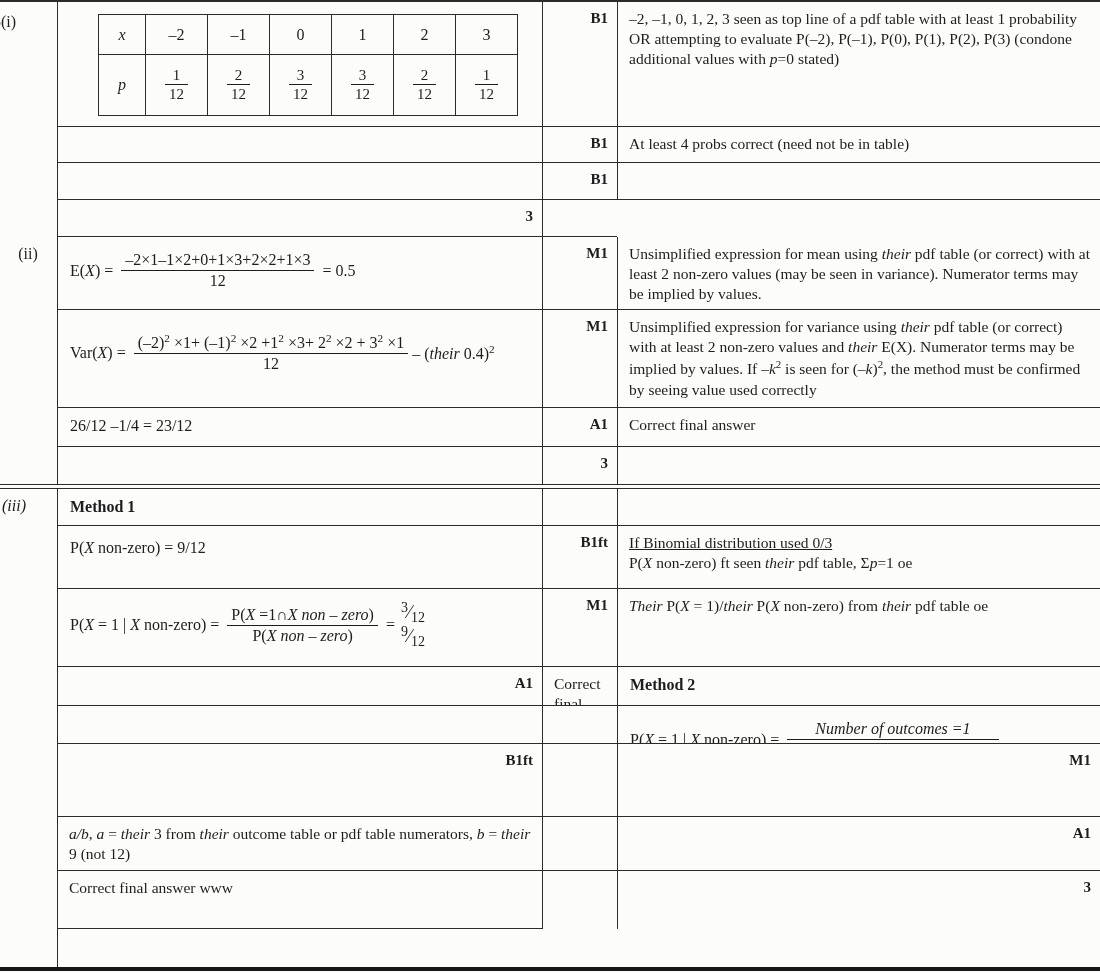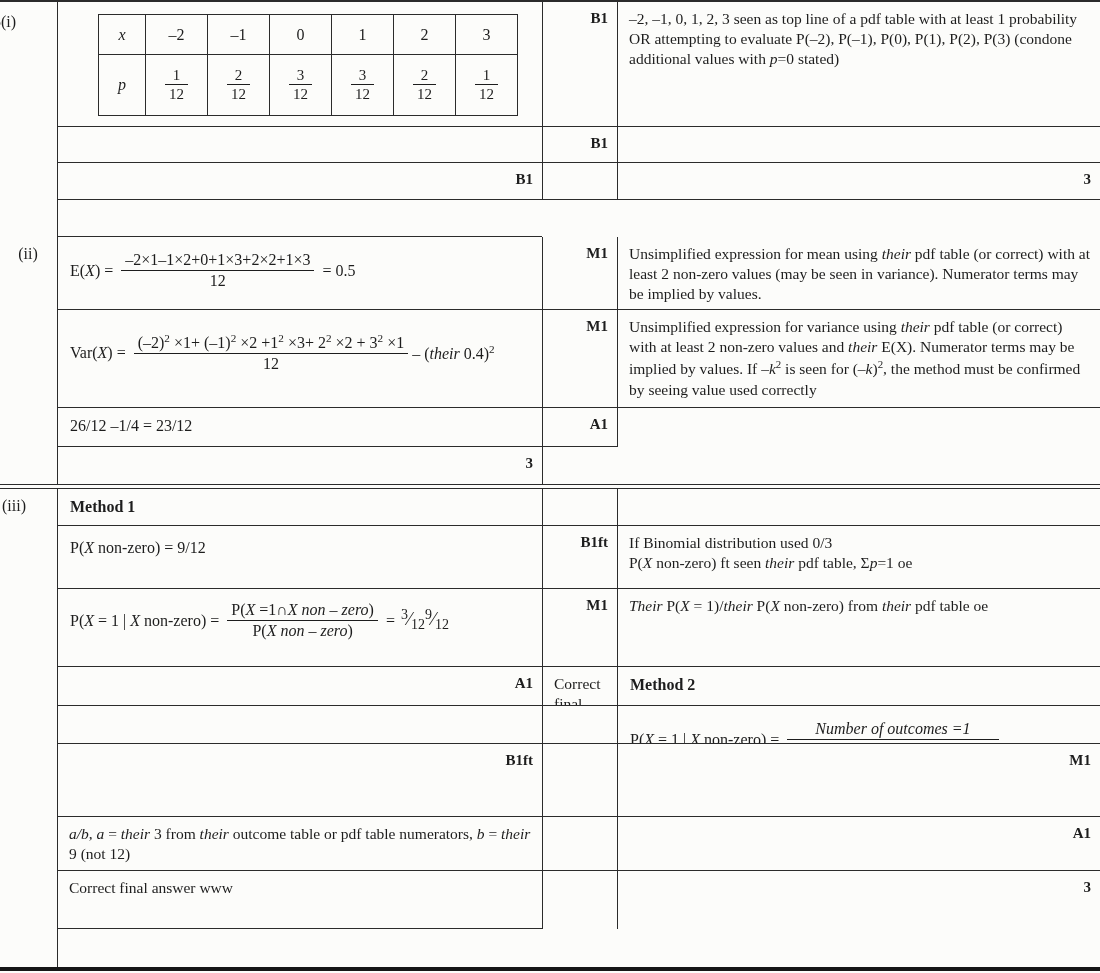--- a/index.html
+++ b/index.html
@@ -35,21 +35,21 @@
   .frac { display:inline-block; text-align:center; vertical-align:middle; margin:0 4px; }
   .frac .num { display:block; padding:0 4px 1px 4px; border-bottom:1.3px solid #1d1d1d; }
   .frac .den { display:block; padding:1px 4px 0 4px; }
   .small-frac { font-size:15px; margin:0; }
   .small-frac .num { padding:0 3px 0 3px; }
 
   .formula { display:flex; align-items:center; }
   .fpart { white-space:pre; }
 
   
-  .stack { display:inline-flex; align-items:center; margin-left:6px; line-height:1.05; }
+  .stack { display:inline-flex; flex-direction:column; align-items:center; margin-left:6px; line-height:1.05; }
   .sfrac { font-size:16px; white-space:nowrap; }
   .sfrac .sf-n { vertical-align:0.45em; font-size:14px; }
   .sfrac .sf-s { font-size:18px; }
   .sfrac .sf-d { vertical-align:-0.25em; font-size:14px; }
 
   .method-title { font-weight:bold; padding:9px 0 0 12px; }
   .plain-line { padding:13px 0 0 12px; }
   .divider { height:5px; border-top:1.5px solid #2b2b2b; border-bottom:1.5px solid #2b2b2b; box-sizing:border-box; }
   .bottom-bar { height:4px; background:#161616; }
 </style>
@@ -85,20 +85,21 @@
           <td><span class="frac small-frac"><span class="num">1</span><span class="den">12</span></span></td>
         </tr>
       </tbody>
         </table>
     </div>
     <div class="cell mark-cell">B1</div>
     <div class="cell guide-cell"><span>–2, –1, 0, 1, 2, 3 seen as top line of a pdf table with at least 1 probability OR attempting to evaluate P(–2), P(–1), P(0), P(1), P(2), P(3) (condone additional values with </span><span style="font-style: italic;">p</span><span>=0 stated)</span></div>
 
     <div class="cell answer-cell"></div>
     <div class="cell mark-cell">B1</div>
+    <div class="cell guide-cell">At least 4 probs correct (need not be in table)</div>
 
     <div class="cell answer-cell"></div>
     <div class="cell mark-cell">B1</div>
 
     <div class="cell answer-cell"></div>
     <div class="cell mark-cell">3</div>
     <div class="cell guide-cell"></div>
   </div>
 
   <div class="section" style="grid-template-rows:73px 98px 39px 37px;">
@@ -129,44 +130,45 @@
         <span class="fpart"><span>– (</span><span style="font-style: italic;">their</span><span> 0.4)</span><span style="vertical-align: super; font-size: 0.7em;">2</span></span>
       </div>
     </div>
     <div class="cell mark-cell">M1</div>
     <div class="cell guide-cell"><span>Unsimplified expression for variance using </span><span style="font-style: italic;">their</span><span> pdf table (or correct) with at least 2 non-zero values and </span><span style="font-style: italic;">their</span><span> E(X). Numerator terms may be implied by values. If –</span><span style="font-style: italic;">k</span><span style="vertical-align: super; font-size: 0.7em;">2</span><span> is seen for (–</span><span style="font-style: italic;">k</span><span>)</span><span style="vertical-align: super; font-size: 0.7em;">2</span><span>, the method must be confirmed by seeing value used correctly</span></div>
 
     <div class="cell answer-cell">
       <div class="plain-line" style="padding-top:9px;">26/12 –1/4 = 23/12</div>
     </div>
     <div class="cell mark-cell">A1</div>
+    <div class="cell guide-cell">Correct final answer</div>
 
     <div class="cell answer-cell no-bb"></div>
     <div class="cell mark-cell no-bb">3</div>
     <div class="cell guide-cell no-bb"></div>
   </div>
 
   <div class="divider"></div>
 
   <div class="section" style="grid-template-rows:37px 63px 78px 39px 38px 73px 54px 58px 38px;">
-    <div class="cell label-cell" style="grid-row:1 / span 9; padding-top:8px;">
+    <div class="cell label-cell" style="grid-row:1 / span 9; padding-top:8px;font-style:italic;">
       <span class="qlabel cut3">(iii)</span>
     </div>
 
     <div class="cell answer-cell">
       <div class="method-title">Method 1</div>
     </div>
     <div class="cell mark-cell"></div>
     <div class="cell guide-cell"></div>
 
     <div class="cell answer-cell">
       <div class="plain-line"><span>P(</span><span style="font-style: italic;">X</span><span> non-zero) = 9/12</span></div>
     </div>
     <div class="cell mark-cell">B1ft</div>
-    <div class="cell guide-cell"><span style="">If Binomial distribution used 0/3</span><br><span>P(</span><span style="font-style: italic;">X</span><span> non-zero) ft seen </span><span style="font-style: italic;">their</span><span> pdf table, Σ</span><span style="font-style: italic;">p</span><span>=1 oe</span></div>
+    <div class="cell guide-cell"><span style="text-decoration: underline;">If Binomial distribution used 0/3</span><br><span>P(</span><span style="font-style: italic;">X</span><span> non-zero) ft seen </span><span style="font-style: italic;">their</span><span> pdf table, Σ</span><span style="font-style: italic;">p</span><span>=1 oe</span></div>
 
     <div class="cell answer-cell">
       <div class="formula" style="padding:12px 0 0 12px;">
         <span class="fpart"><span>P(</span><span style="font-style: italic;">X</span><span> = 1 | </span><span style="font-style: italic;">X</span><span> non-zero) = </span></span>
         <span class="frac">
             <span class="num"><span>P(</span><span style="font-style: italic;">X</span><span> =1∩</span><span style="font-style: italic;">X non – zero</span><span>)</span></span>
             <span class="den"><span>P(</span><span style="font-style: italic;">X non – zero</span><span>)</span></span>
           </span>
         <span class="fpart" style="margin-left:4px;">=</span>
         <span class="stack">

